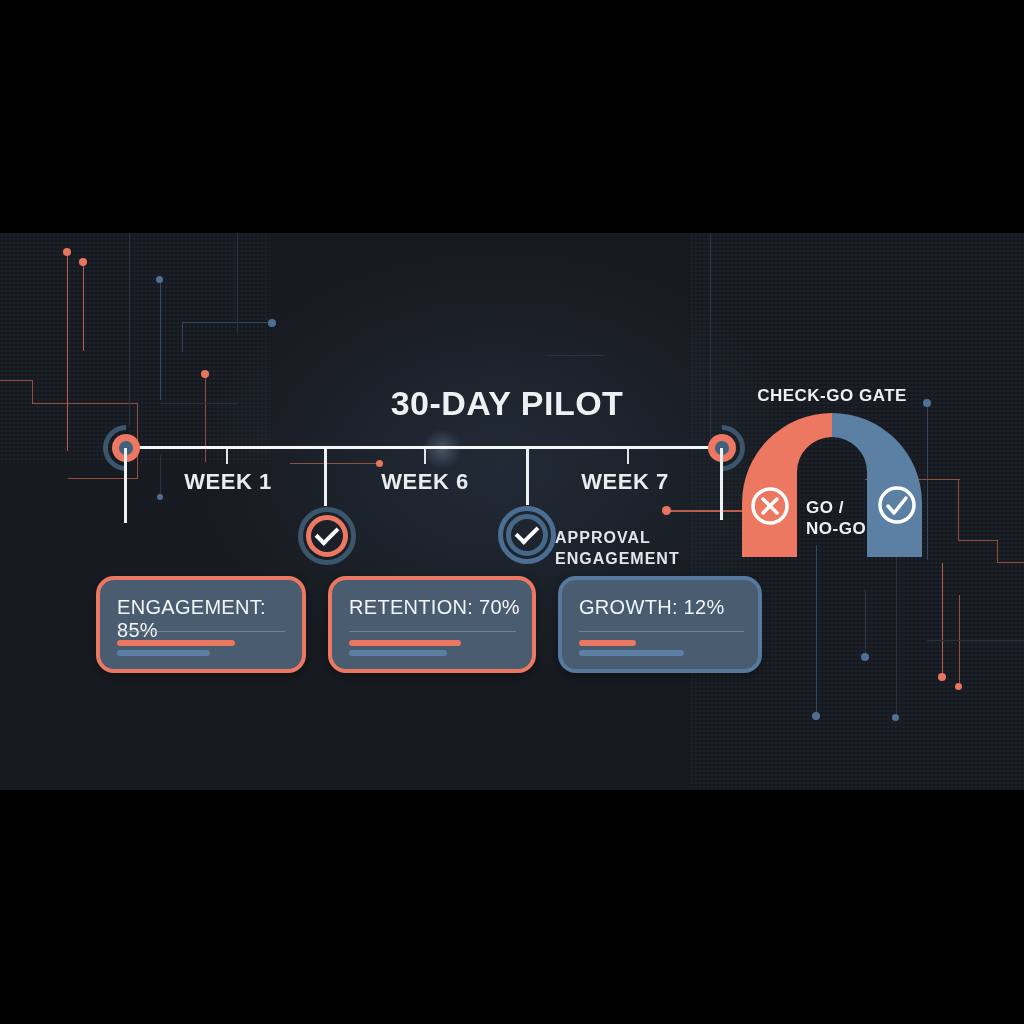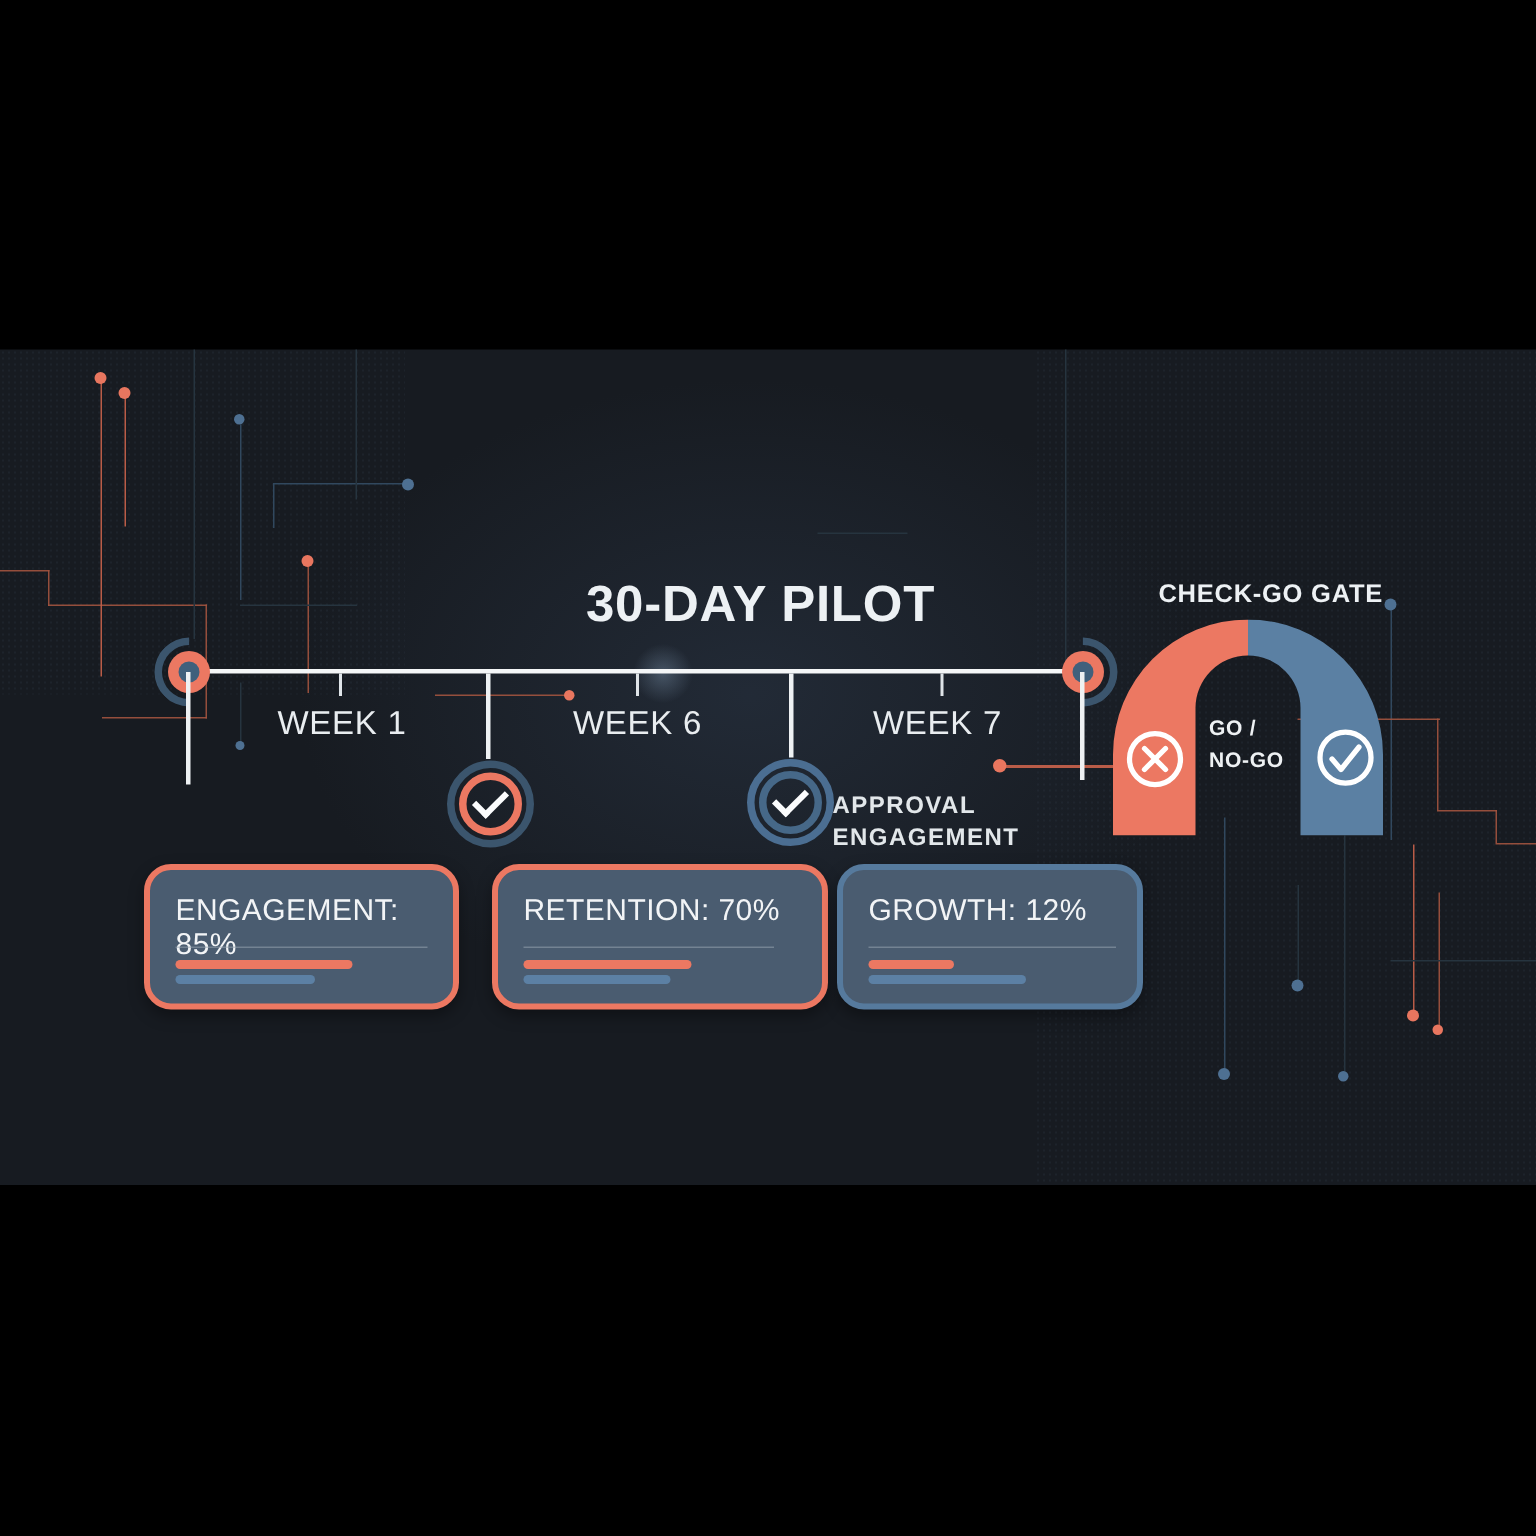--- a/index.html
+++ b/index.html
@@ -26,42 +26,42 @@
   #tl-line{position:absolute;left:125px;top:446px;width:598px;height:3px;background:#f4f6f7;border-radius:2px;}
   .node-ring{position:absolute;width:36px;height:36px;border:5px solid #3b556d;border-radius:50%;}
   .ring-left{left:103px;top:425px;border-top-color:transparent;border-right-color:transparent;transform:rotate(45deg);}
   .ring-right{left:699px;top:425px;border-bottom-color:transparent;border-left-color:transparent;transform:rotate(45deg);}
   .node{position:absolute;width:28px;height:28px;border-radius:50%;background:#ec7862;
         display:flex;align-items:center;justify-content:center;}
   .node-inner{width:14px;height:14px;border-radius:50%;background:#40607c;}
   .tick{position:absolute;top:449px;width:2px;height:15px;background:#dfe4e8;}
   .drop{position:absolute;width:3px;background:#eef1f3;}
   .week{position:absolute;top:469px;width:140px;text-align:center;
-        font-size:22px;font-weight:normal;color:#e9edf0;letter-spacing:.5px;}
+        font-size:22px;font-weight:bold;color:#e9edf0;letter-spacing:.5px;}
   .chk-outer{position:absolute;width:48px;height:48px;border:5px solid;border-radius:50%;
              display:flex;align-items:center;justify-content:center;}
   .chk-inner{width:32px;height:32px;border:5px solid;border-radius:50%;
              display:flex;align-items:center;justify-content:center;}
   .chk-mark{width:18px;height:9px;border-left:4px solid #fbfcfd;border-bottom:4px solid #fbfcfd;
             transform:rotate(-45deg);margin-top:-5px;}
   #approval{position:absolute;left:555px;top:527px;width:170px;text-align:left;
             font-size:16px;font-weight:bold;color:#e2e7ea;letter-spacing:1px;line-height:21px;}
   .card{position:absolute;top:576px;height:97px;border-radius:18px;background:#4a5c70;
         border:4px solid #ec7862;box-sizing:border-box;
         box-shadow:0 4px 10px rgba(0,0,0,.35);}
   .card-label{position:absolute;left:17px;top:16px;font-size:20px;font-weight:normal;color:#f2f4f6;letter-spacing:.3px;}
   .card-div{position:absolute;left:17px;top:51px;height:1px;background:#98a4b0;opacity:.55;}
   .bar{position:absolute;left:17px;height:6px;border-radius:3px;}
   .bar-a{top:60px;background:#ec7862;}
   .bar-m{top:70px;background:#5c80a4;}
-  #gate-title{position:absolute;left:742px;top:386px;width:180px;text-align:right;
+  #gate-title{position:absolute;left:742px;top:386px;width:180px;text-align:center;
               font-size:17px;font-weight:bold;color:#edf1f4;letter-spacing:.5px;}
   #gate-svg{position:absolute;left:742px;top:413px;}
-  #gate-decision{position:absolute;left:806px;top:475px;width:80px;
-                 font-size:14px;font-weight:bold;color:#eef1f3;line-height:21px;letter-spacing:.5px;}
+  #gate-decision{position:absolute;left:806px;top:497px;width:80px;
+                 font-size:17px;font-weight:bold;color:#eef1f3;line-height:21px;letter-spacing:.5px;}
 </style>
 </head>
 <body>
 
 <div id="stage">
 
   <div id="band">
 
     <div class="dots" style="left:0;top:0;width:270px;height:230px;"></div>
     <div class="dots" style="left:690px;top:0;width:334px;height:557px;"></div>
@@ -156,21 +156,21 @@
     <div>APPROVAL</div>
     <div>ENGAGEMENT</div>
   </div>
 
   <div class="card" style="left: 96px; width: 210px; border-color: rgb(236, 120, 98);">
     <div class="card-label">ENGAGEMENT: 85%</div>
     <div class="card-div" style="width:168px;"></div>
     <div class="bar bar-a" style="width: 118px;"></div>
     <div class="bar bar-m" style="width: 93px;"></div>
   </div>
-  <div class="card" style="left: 328px; width: 224px; border-color: rgb(236, 120, 98);">
+  <div class="card" style="left: 328px; width: 208px; border-color: rgb(236, 120, 98);">
     <div class="card-label">RETENTION: 70%</div>
     <div class="card-div" style="width:167px;"></div>
     <div class="bar bar-a" style="width: 112px;"></div>
     <div class="bar bar-m" style="width: 98px;"></div>
   </div>
   <div class="card" style="left: 558px; width: 204px; border-color: rgb(86, 122, 157);">
     <div class="card-label">GROWTH: 12%</div>
     <div class="card-div" style="width:165px;"></div>
     <div class="bar bar-a" style="width: 57px;"></div>
     <div class="bar bar-m" style="width: 105px;"></div>

